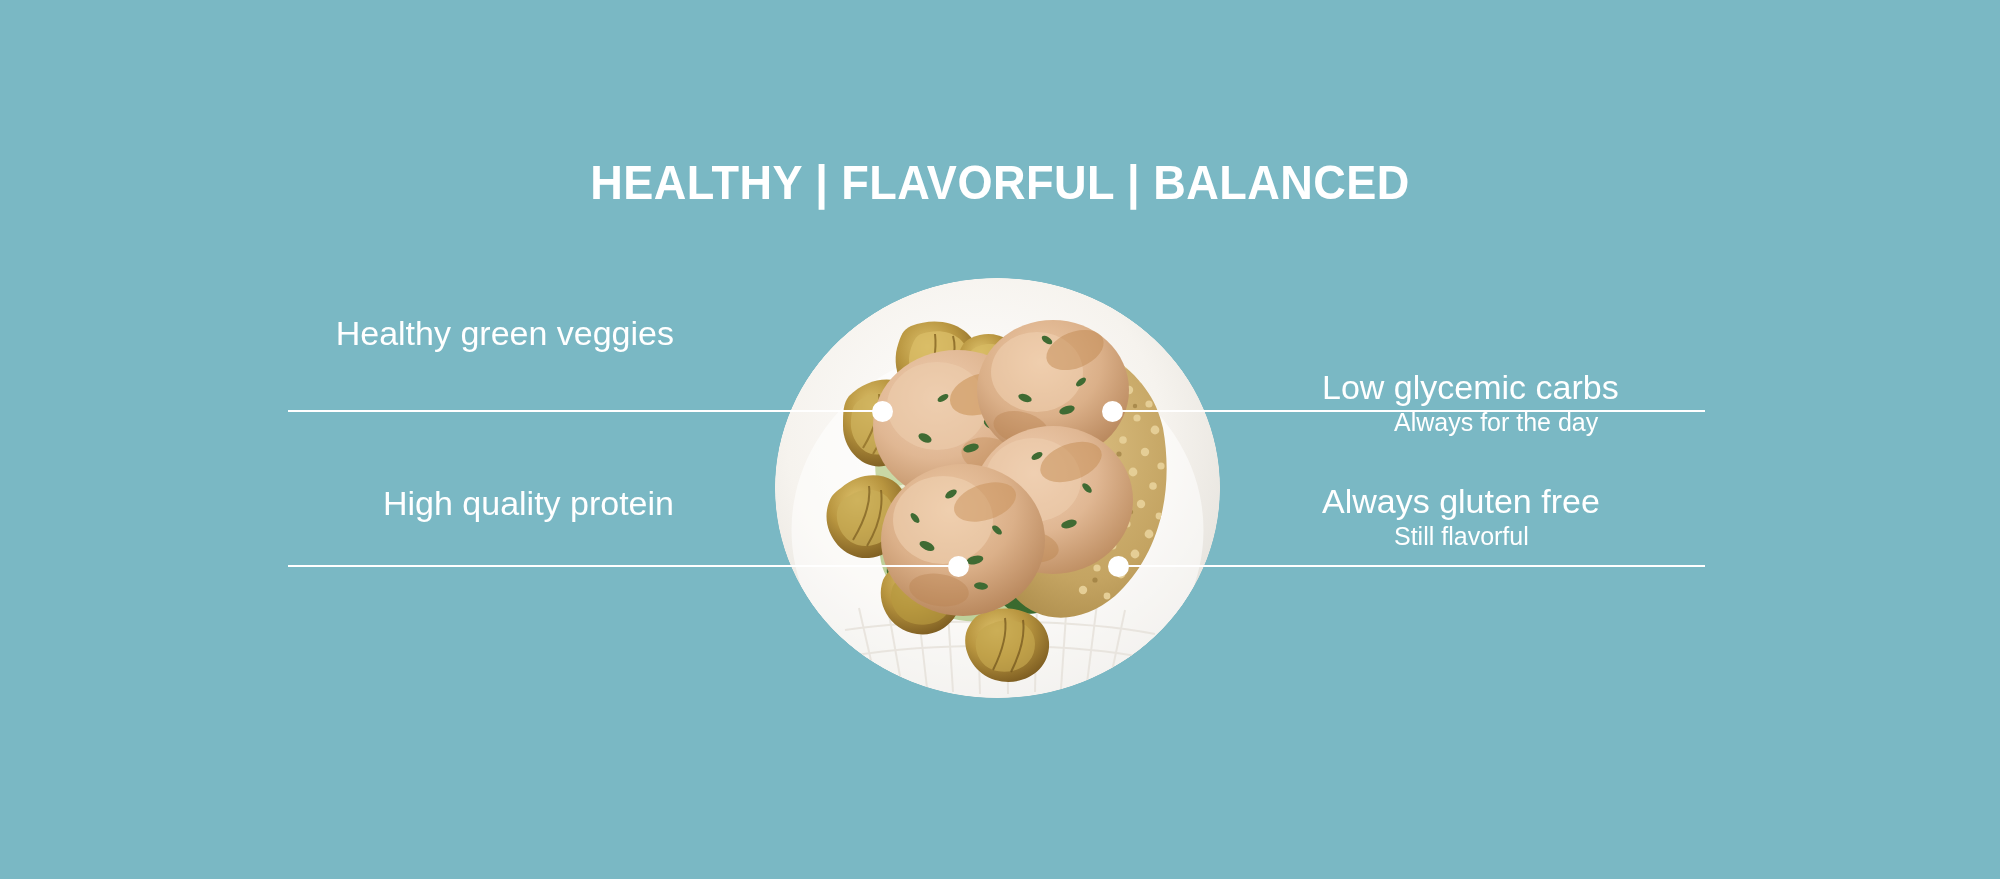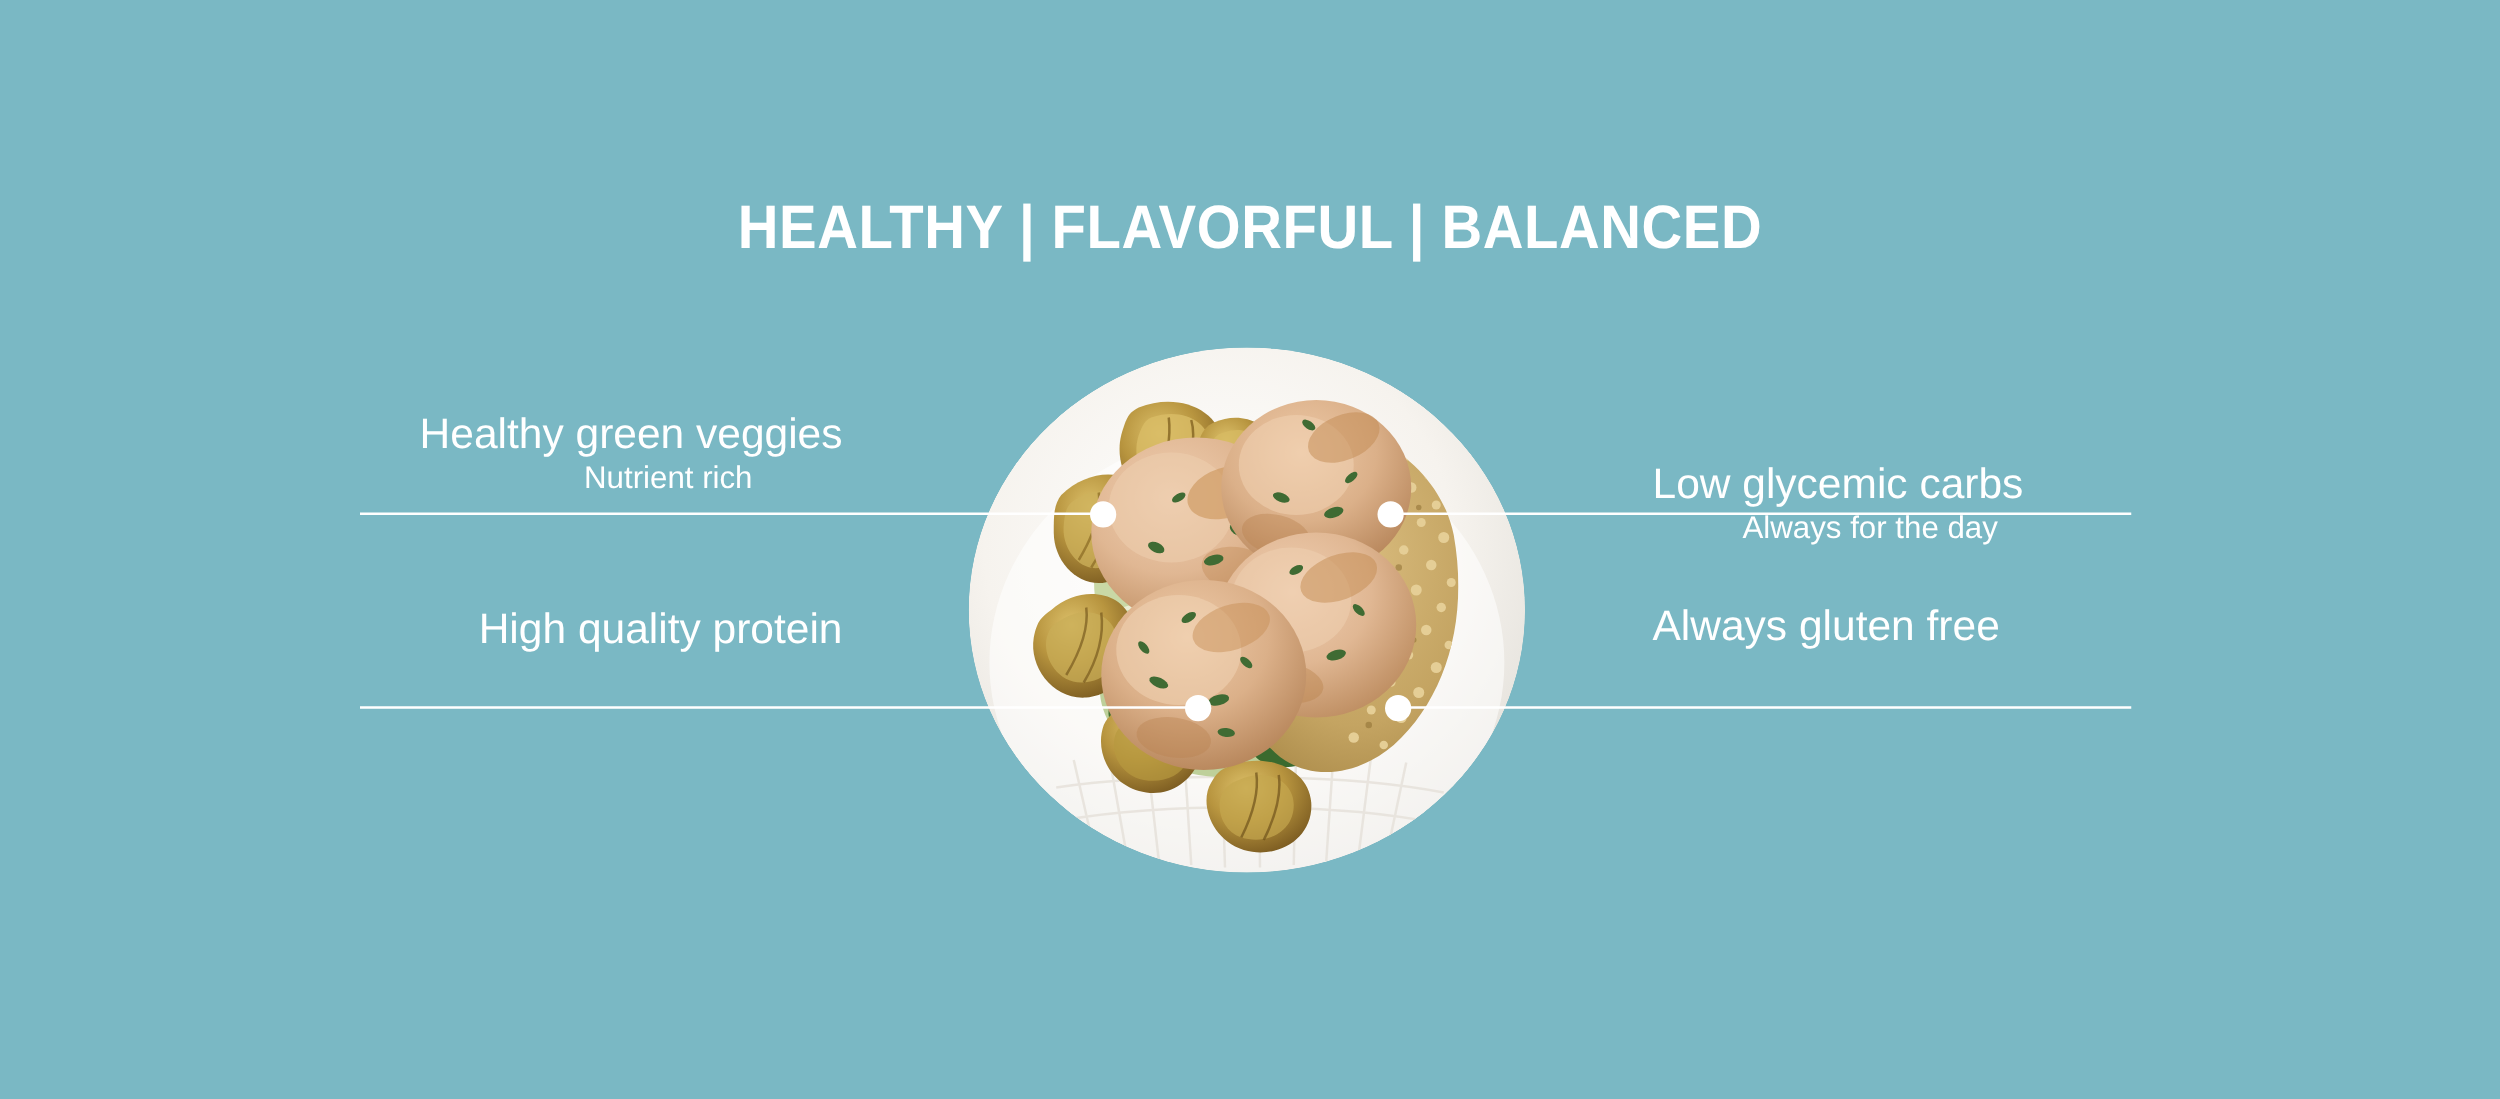--- a/index.html
+++ b/index.html
@@ -368,39 +368,39 @@
             <ellipse cx="222" cy="252" rx="6" ry="3" transform="rotate(42 222 252)"></ellipse>
             <ellipse cx="176" cy="216" rx="6.5" ry="3.4" transform="rotate(-32 176 216)"></ellipse>
             <ellipse cx="206" cy="308" rx="7" ry="3.6" transform="rotate(6 206 308)"></ellipse>
             <ellipse cx="140" cy="240" rx="6" ry="3" transform="rotate(50 140 240)"></ellipse>
           </g>
         </g>
       </g>
     </svg>
   </div>
 
-  <div class="callout left" style="left:288px; top:327px; width:386px;">
+  <div class="callout left" style="left:288px; top:313px; width:386px;">
     <div class="title">Healthy green veggies</div>
-    <div class="sub">Nutrient rich</div>
   </div>
   <div class="rule" style="left:288px; top:410px; width:596px;"></div>
   <div class="dot" style="left:872px; top:401px;"></div>
 
   <div class="callout right" style="left:1322px; top:327px; width:386px;margin-top:40px;">
     <div class="title">Low glycemic carbs</div>
     <div class="sub">Always for the day</div>
   </div>
   <div class="rule" style="left:1112px; top:410px; width:593px;"></div>
   <div class="dot" style="left:1102px; top:401px;"></div>
 
   <div class="callout left" style="left:288px; top:483px; width:386px;">
     <div class="title">High quality protein</div>
   </div>
   <div class="rule" style="left:288px; top:565px; width:672px;"></div>
   <div class="dot" style="left:948px; top:556px;"></div>
 
   <div class="callout right" style="left:1322px; top:481px; width:386px;">
     <div class="title">Always gluten free</div>
+    <div class="sub">Still flavorful</div>
   </div>
   <div class="rule" style="left:1118px; top:565px; width:587px;"></div>
   <div class="dot" style="left:1108px; top:556px;"></div>
 
 </div>
 
 </body></html>

